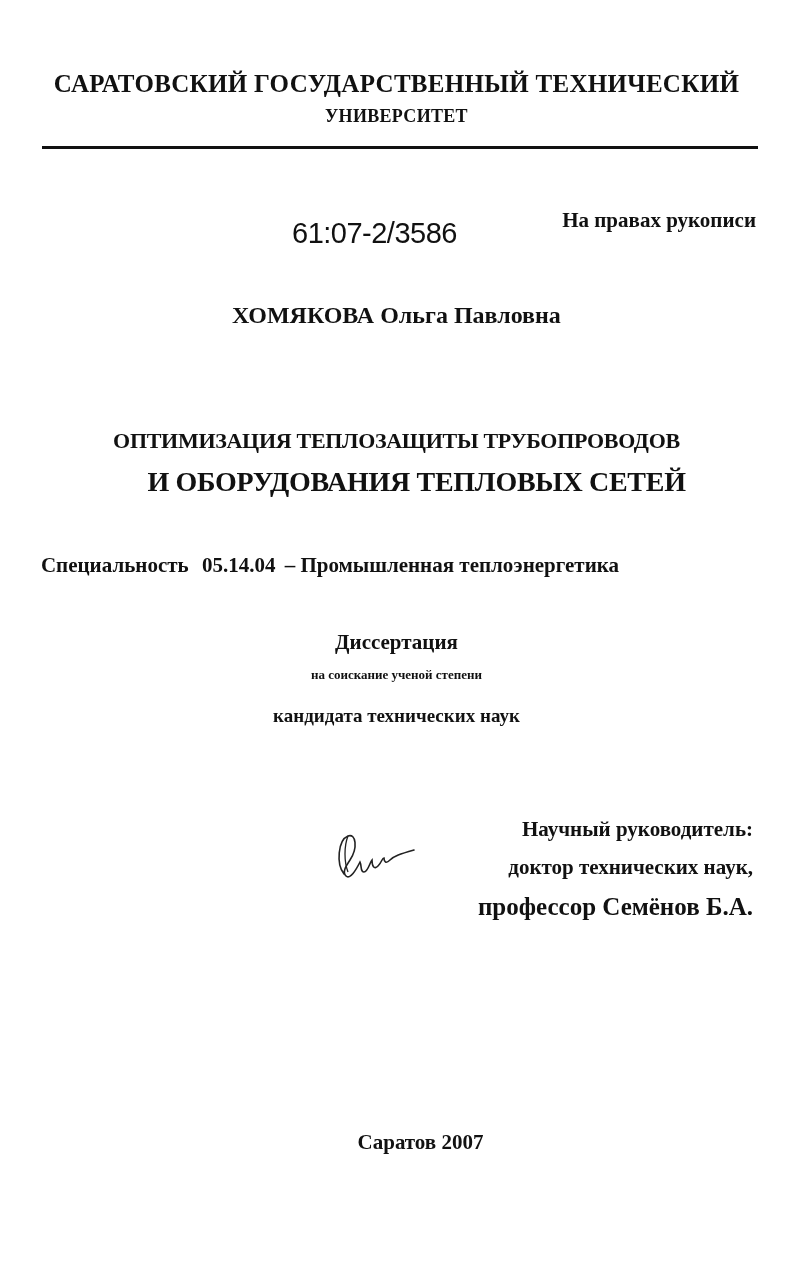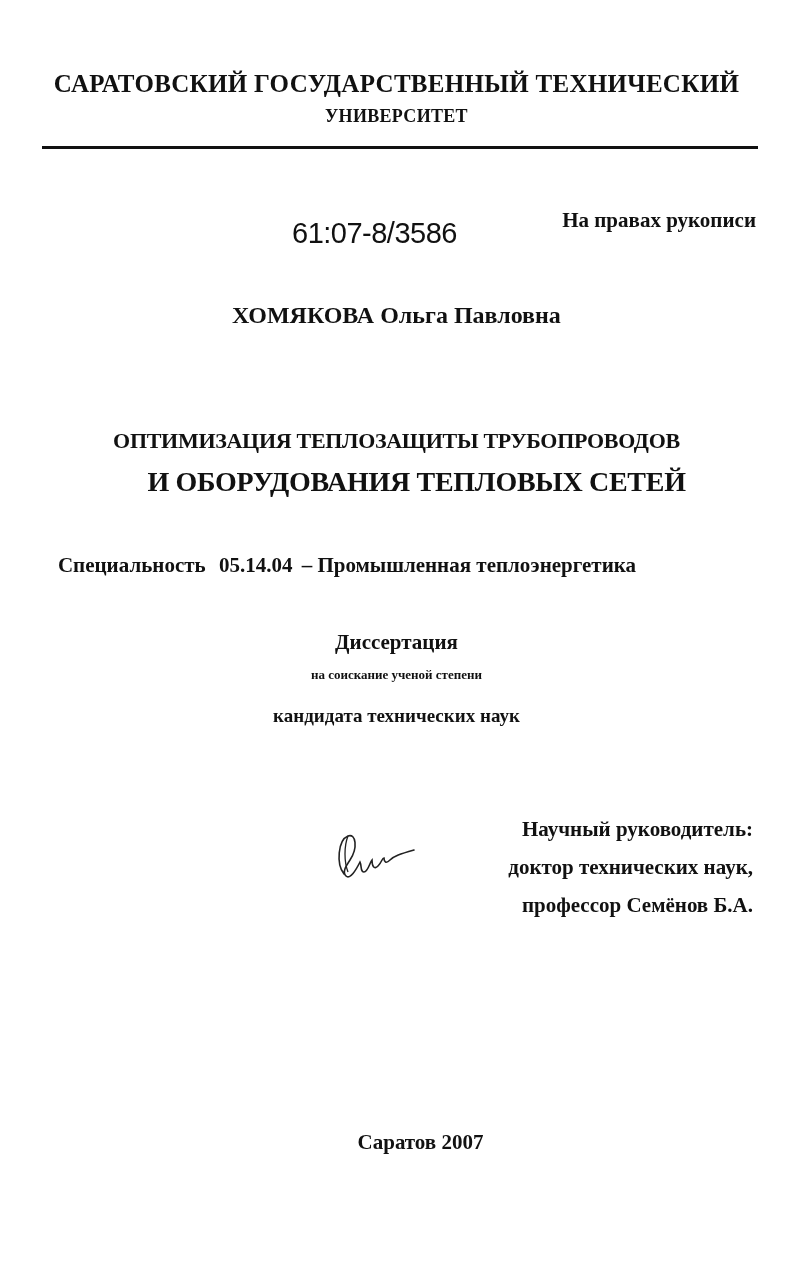--- a/index.html
+++ b/index.html
@@ -27,43 +27,43 @@
     }
     #rights { top: 176px; right: 37px; font-size: 21px; text-align: right; margin-top: 32px; }
     #code {
       top: 217px; left: 292px; font-size: 29px;
       font-family: "Liberation Sans", "DejaVu Sans", sans-serif;
       letter-spacing: -0.5px;
     }
     #author { top: 302px; font-size: 24px; }
     #title1 { top: 428px; font-size: 22px; letter-spacing: -0.3px; }
     #title2 { top: 466px; font-size: 28px; letter-spacing: -0.3px; padding-left: 20px; }
-    #specialty { top: 553px; font-size: 21px; left: 0; width: 660px; text-align: center; margin-left: 17px; }
+    #specialty { top: 553px; font-size: 21px; left: 0; width: 660px; text-align: center; }
     #specialty .code { margin: 0 4px 0 8px; }
     #diss1 { top: 630px; font-size: 21px; }
     #diss2 { top: 667px; font-size: 13px; }
     #diss3 { top: 705px; font-size: 19px; }
 
     #sup1 { top: 817px; right: 40px; font-size: 21px; text-align: right; }
     #sup2 { top: 855px; right: 40px; font-size: 21px; text-align: left; }
-    #sup3 { top: 893px; right: 40px; font-size: 21px; text-align: center; }
+    #sup3 { top: 893px; right: 40px; font-size: 25px; text-align: center; }
 
     #signature { top: 826px; left: 330px; width: 90px; height: 60px; }
 
     #city { top: 1130px; font-size: 21px; padding-left: 24px; }
   </style>
 </head>
 <body>
 
 <div class="abs center bold" id="univ1">САРАТОВСКИЙ ГОСУДАРСТВЕННЫЙ ТЕХНИЧЕСКИЙ</div>
 <div class="abs center bold" id="univ2">УНИВЕРСИТЕТ</div>
 <div class="abs" id="rule"></div>
 
 <div class="abs bold" id="rights">На правах рукописи</div>
-<div class="abs" id="code">61:07-8/3586</div>
+<div class="abs" id="code">61:07-2/3586</div>
 
 <div class="abs center bold" id="author">ХОМЯКОВА Ольга Павловна</div>
 
 <div class="abs center bold" id="title1">ОПТИМИЗАЦИЯ ТЕПЛОЗАЩИТЫ ТРУБОПРОВОДОВ</div>
 <div class="abs center bold" id="title2">И ОБОРУДОВАНИЯ ТЕПЛОВЫХ СЕТЕЙ</div>
 
 <div class="abs bold" id="specialty">
   <span>Специальность</span>
   <span class="code">05.14.04</span>
   <span>– Промышленная теплоэнергетика</span>

